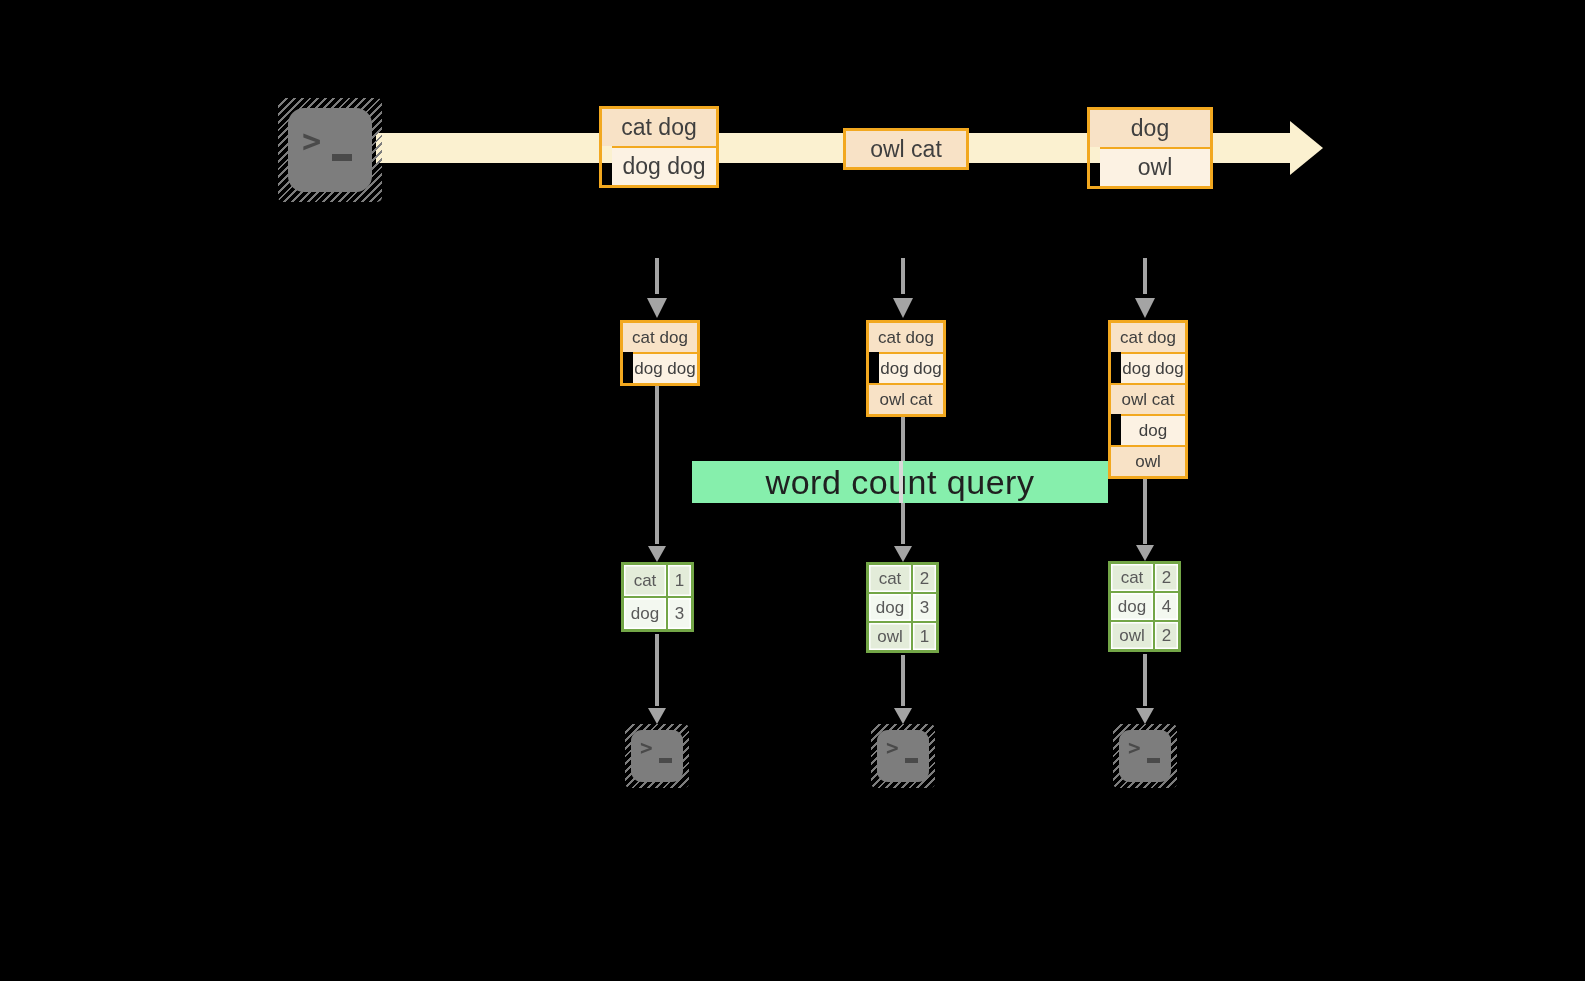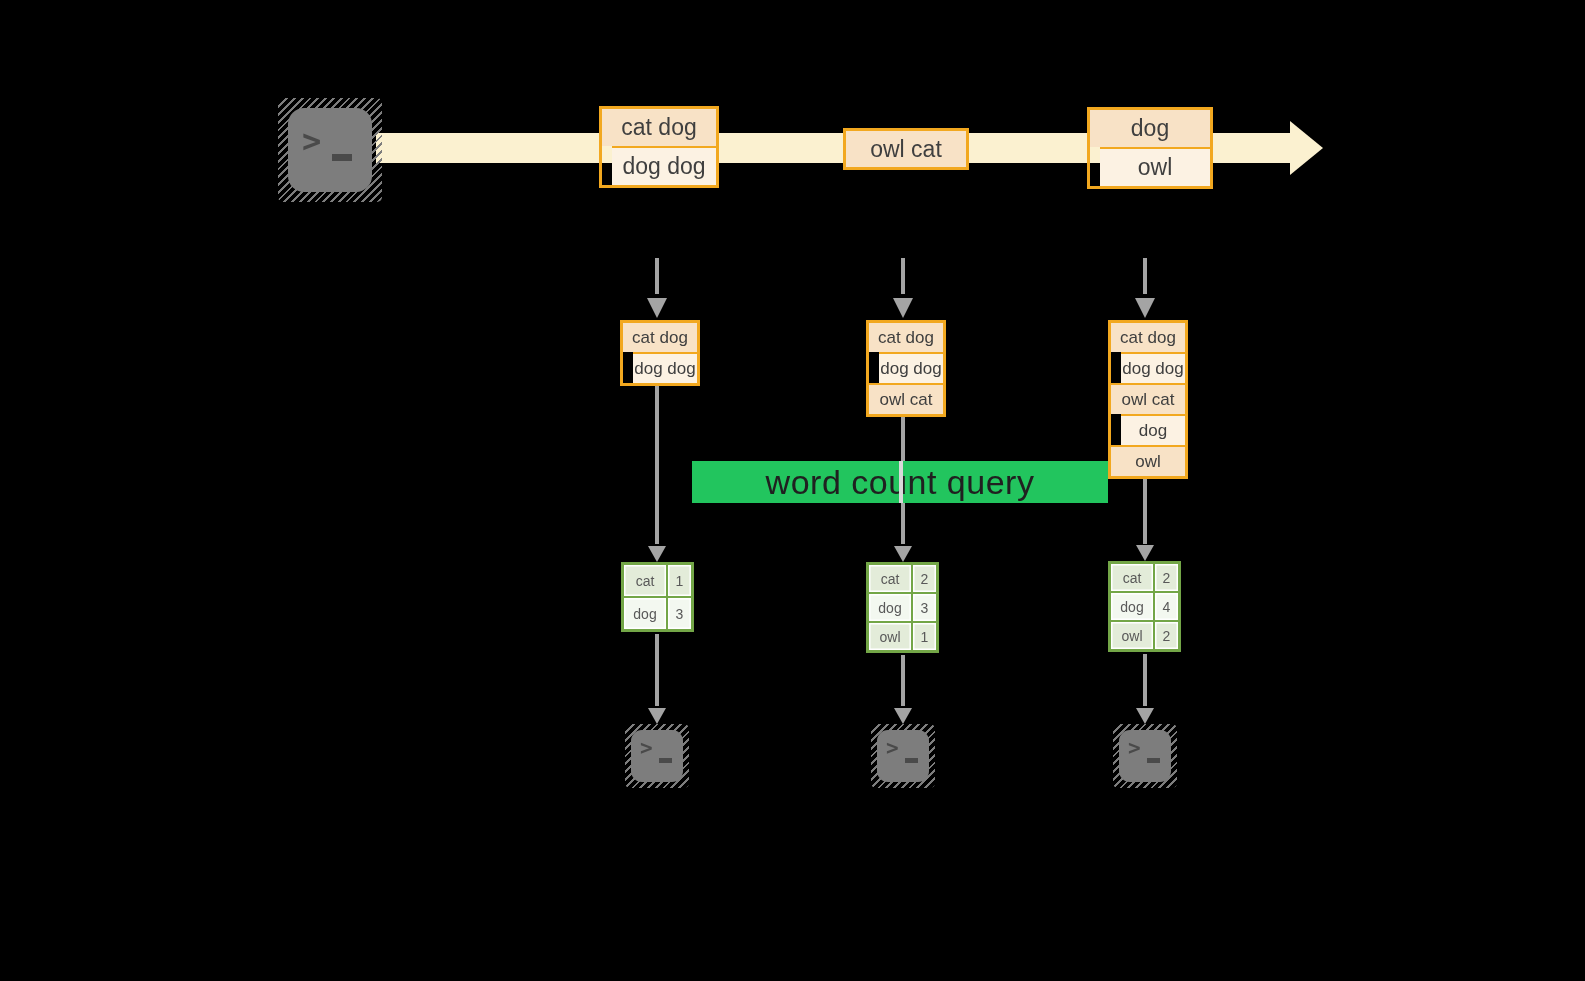--- a/index.html
+++ b/index.html
@@ -55,31 +55,31 @@
   .stack-cell + .stack-cell{border-top:2px solid var(--orange);}
 
   
   .vline{position:absolute;width:4px;background:var(--gray);z-index:1;}
   .vhead{position:absolute;width:0;height:0;z-index:1;
     border-left:9px solid transparent;border-right:9px solid transparent;
     border-top:16px solid var(--gray);}
   .vhead.big{border-left-width:10px;border-right-width:10px;border-top-width:20px;}
 
   
-  .banner{position:absolute;background:#22c55e;z-index:4;display:flex;align-items:center;justify-content:center;}
+  .banner{position:absolute;background:#86efac;z-index:4;display:flex;align-items:center;justify-content:center;}
   .banner-label{font-size:34px;color:#202020;letter-spacing:0.5px;}
   .banner-passline{position:absolute;top:0;height:100%;width:4px;background:#d9d9d9;}
 
   
   .wtable{position:absolute;display:grid;grid-template-columns:42px 23px;gap:2px;
     background:var(--green);border:3px solid var(--green);z-index:3;}
   .rows31{grid-auto-rows:31px;}
   .rows27{grid-auto-rows:27px;}
   .wcell{display:flex;align-items:center;justify-content:center;
-    font-size:14px;color:var(--tabletext);box-shadow:inset 0 0 0 1.5px #fff;}
+    font-size:17px;color:var(--tabletext);box-shadow:inset 0 0 0 1.5px #fff;}
   .row-a{background:var(--green-a);}
   .row-b{background:var(--green-b);}
 </style>
 </head>
 <body>
 
 <div id="canvas">
 
   <div class="stream-band" style="left:376px;top:133px;width:916px;height:30px;"></div>
   <div class="stream-arrowhead" style="left:1290px;top:121px;"></div>

